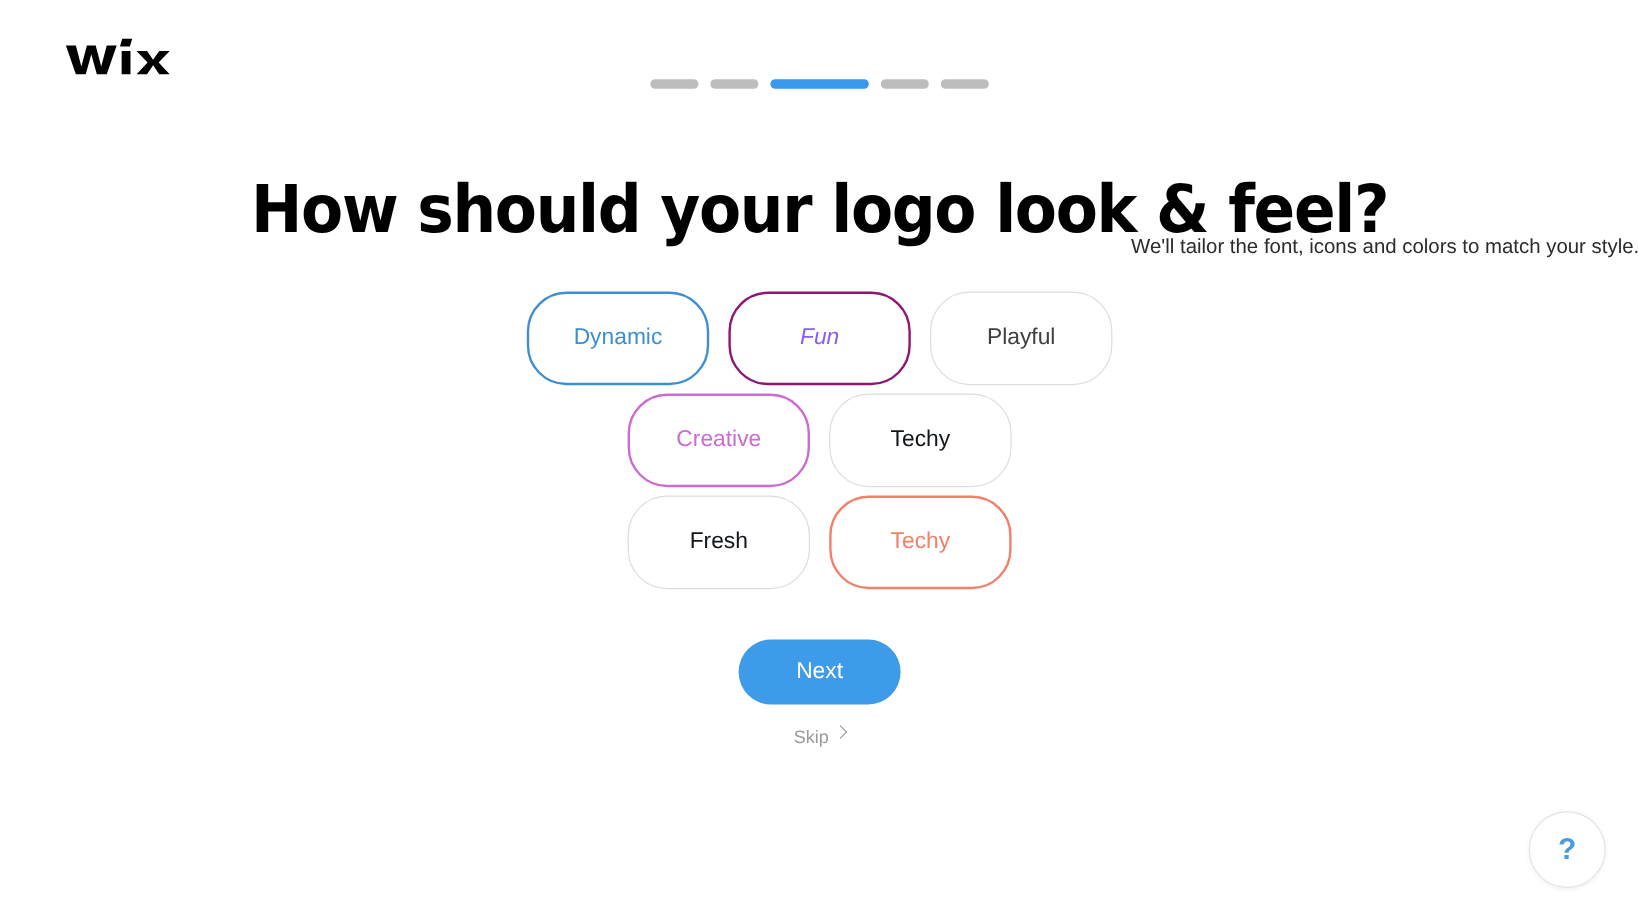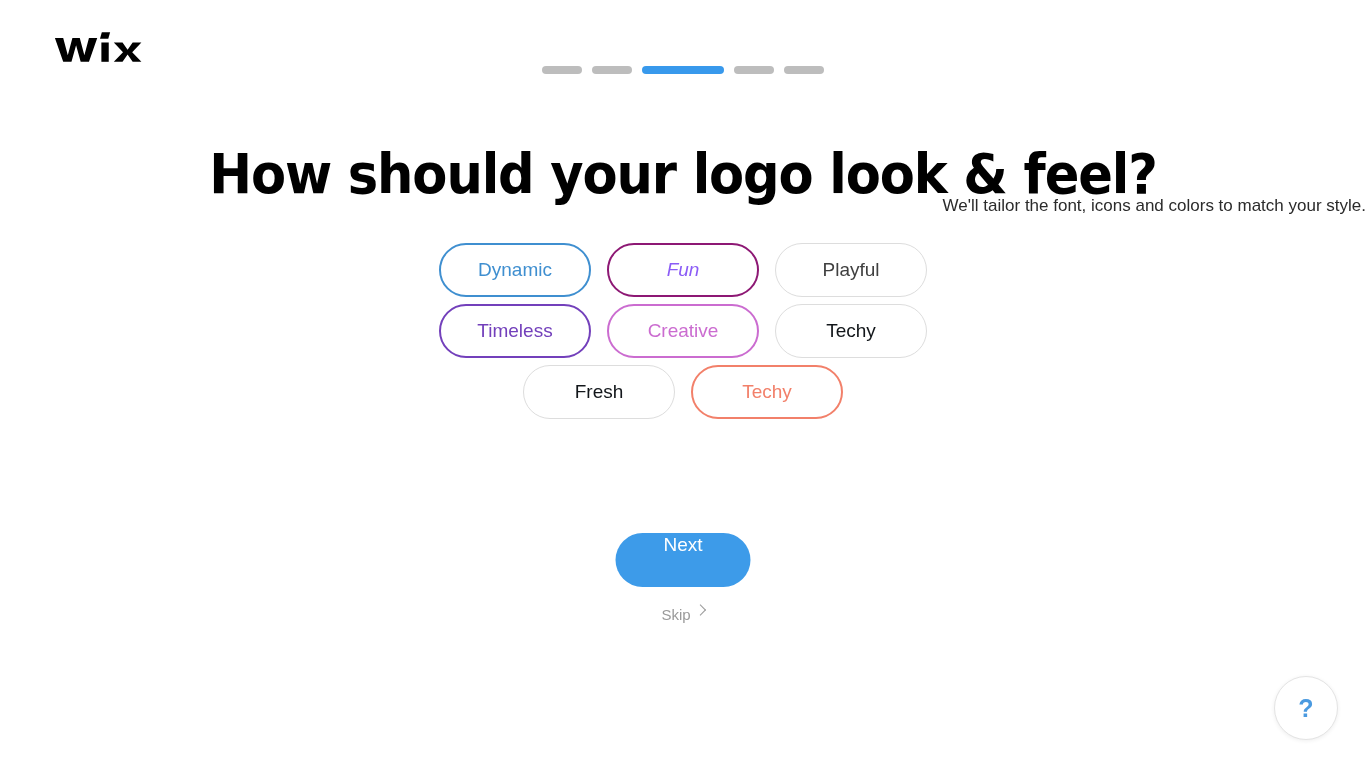--- a/index.html
+++ b/index.html
@@ -86,21 +86,21 @@
     flex-direction: column;
     align-items: center;
     gap: 7px;
   }
   .chip-row {
     display: flex;
     justify-content: center;
     gap: 16px;
   }
   .chip {
-    height: 54px;
+    height: 78px;
     min-width: 152px;
     padding: 0 26px;
     box-sizing: border-box;
     border-radius: 33px;
     background: #ffffff;
     border: 1px solid #dddddd;
     color: #12161a;
     font-size: 19px;
     font-weight: 400;
     display: flex;
@@ -124,21 +124,21 @@
     width: 135px;
     height: 54px;
     border: none;
     border-radius: 27px;
     background: #3d9be9;
     color: #ffffff;
     font-family: "Liberation Sans", sans-serif;
     font-size: 19px;
     cursor: pointer;
     display: flex;
-    align-items: flex-start;
+    align-items: center;
     justify-content: center;
   }
   .skip-link {
     position: absolute;
     top: 606px;
     left: 50%;
     transform: translateX(-50%);
     display: flex;
     align-items: flex-start;
     gap: 6px;
@@ -216,23 +216,20 @@
     </div>
     <div class="chip selected" style="color: #8b5cf6; border-color: rgb(141, 24, 116); font-style: italic;">
       <span>Fun</span>
     </div>
     <div class="chip" style="color: #404040; border-color: rgb(221, 221, 221);">
       <span>Playful</span>
     </div>
   </div>
 
   <div class="chip-row">
-    <div class="chip selected" style="color: rgb(115, 64, 187); border-color: rgb(115, 64, 187);">
-      <span>Timeless</span>
-    </div>
     <div class="chip selected" style="color: rgb(203, 108, 208); border-color: rgb(203, 108, 208);">
       <span>Creative</span>
     </div>
     <div class="chip" style="color: rgb(18, 22, 26); border-color: rgb(221, 221, 221);">
       <span>Techy</span>
     </div>
   </div>
 
   <div class="chip-row">
     <div class="chip" style="color: rgb(18, 22, 26); border-color: rgb(221, 221, 221);">

